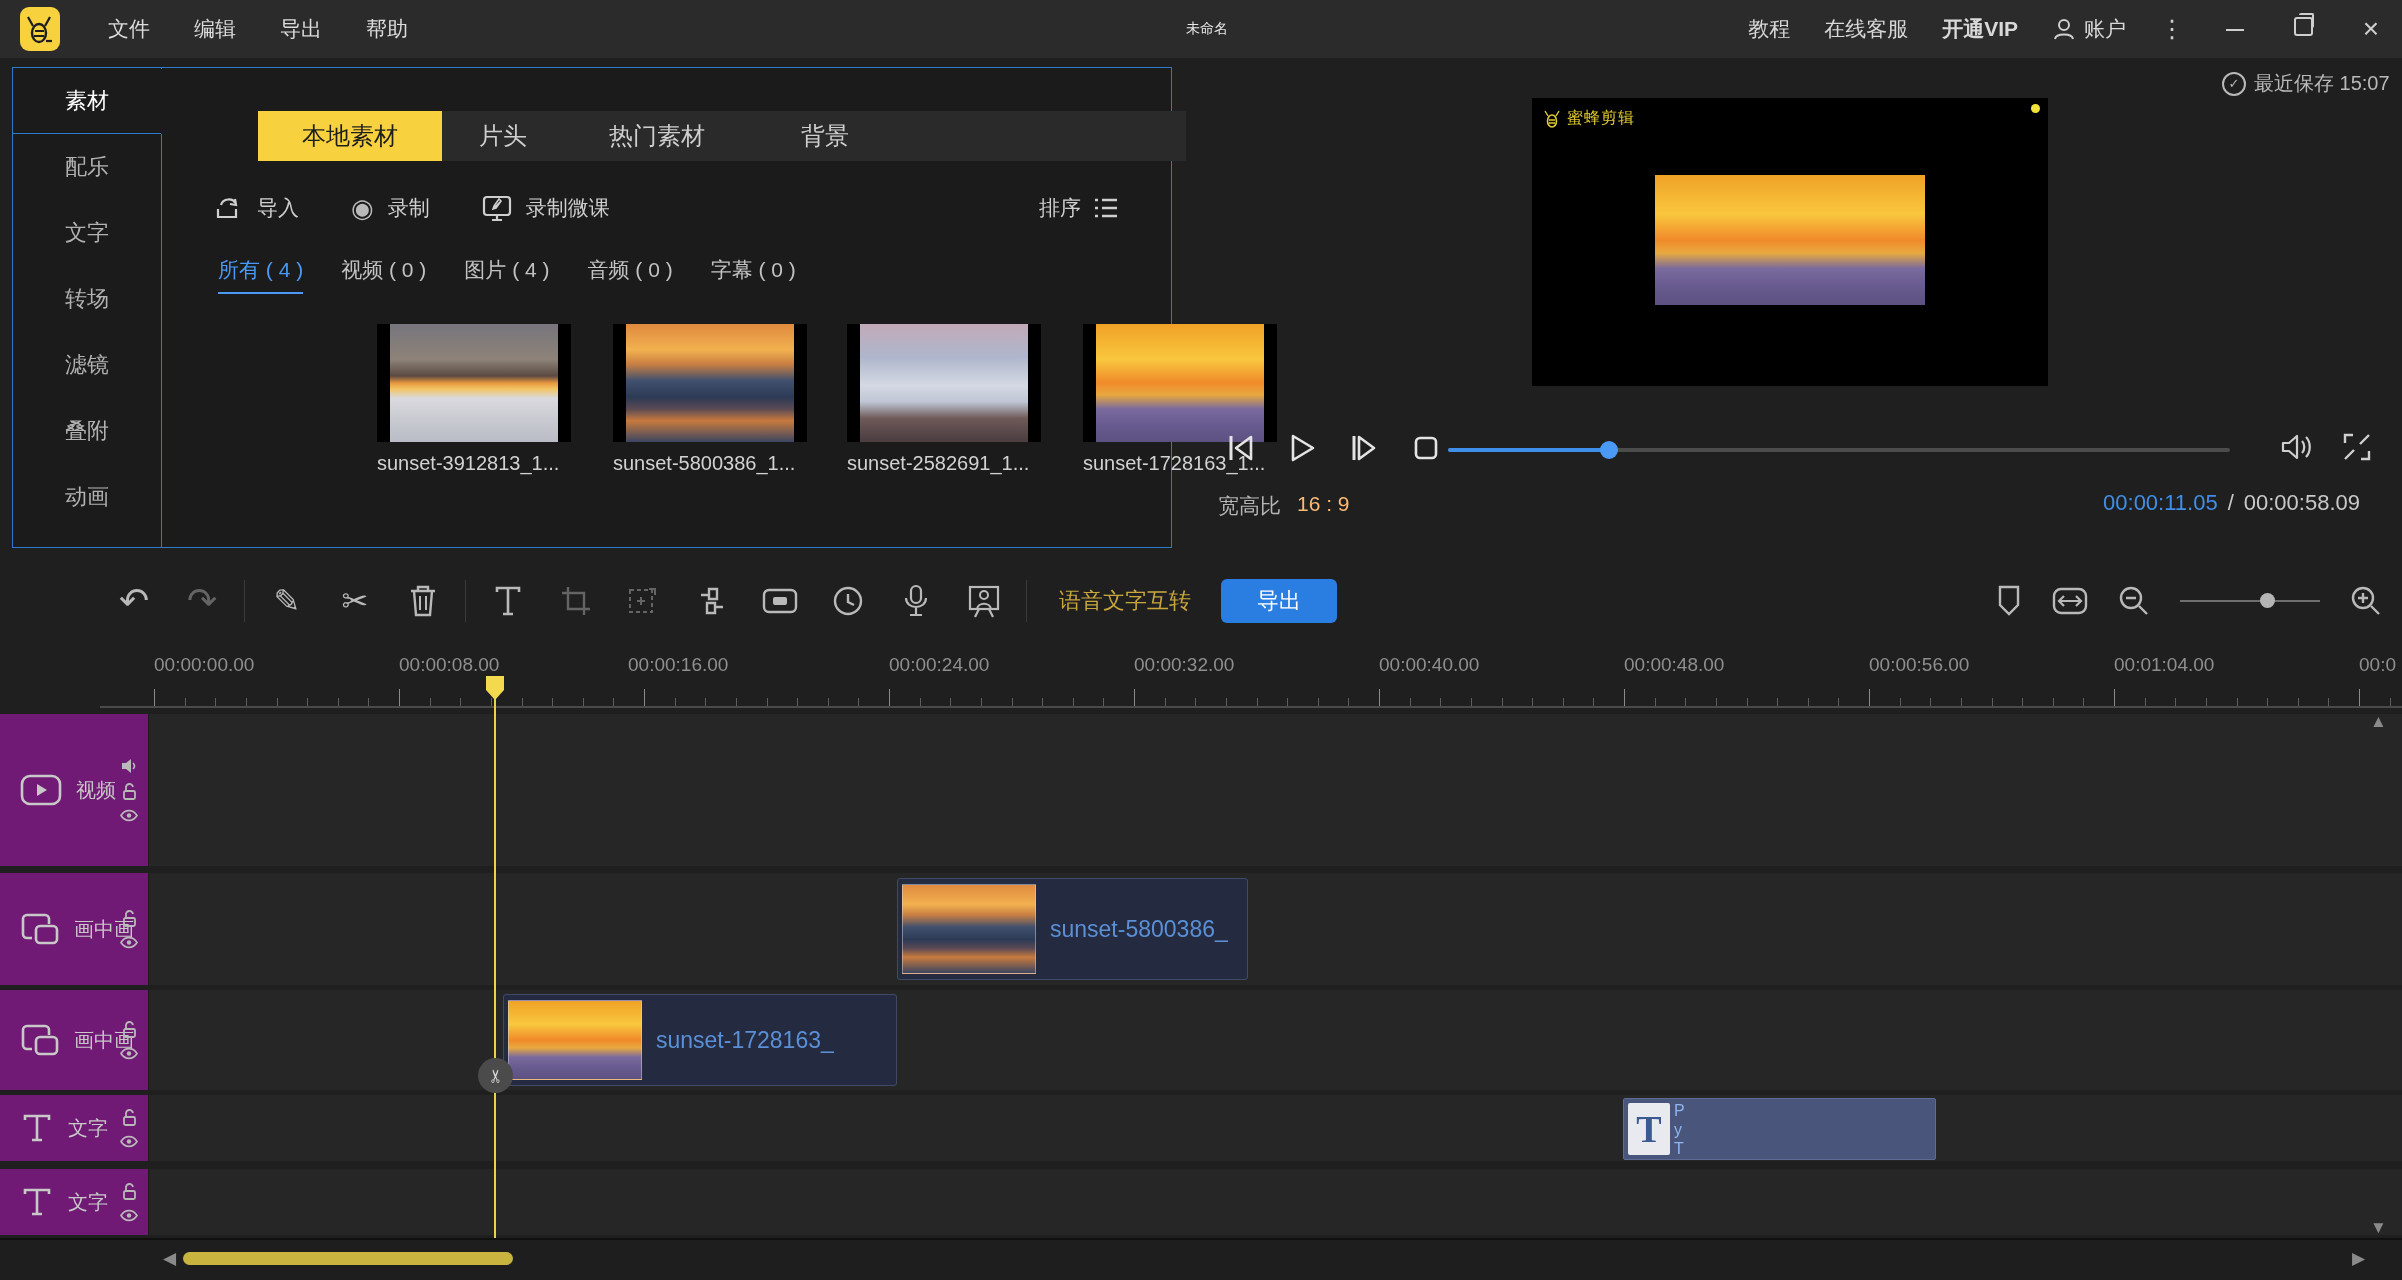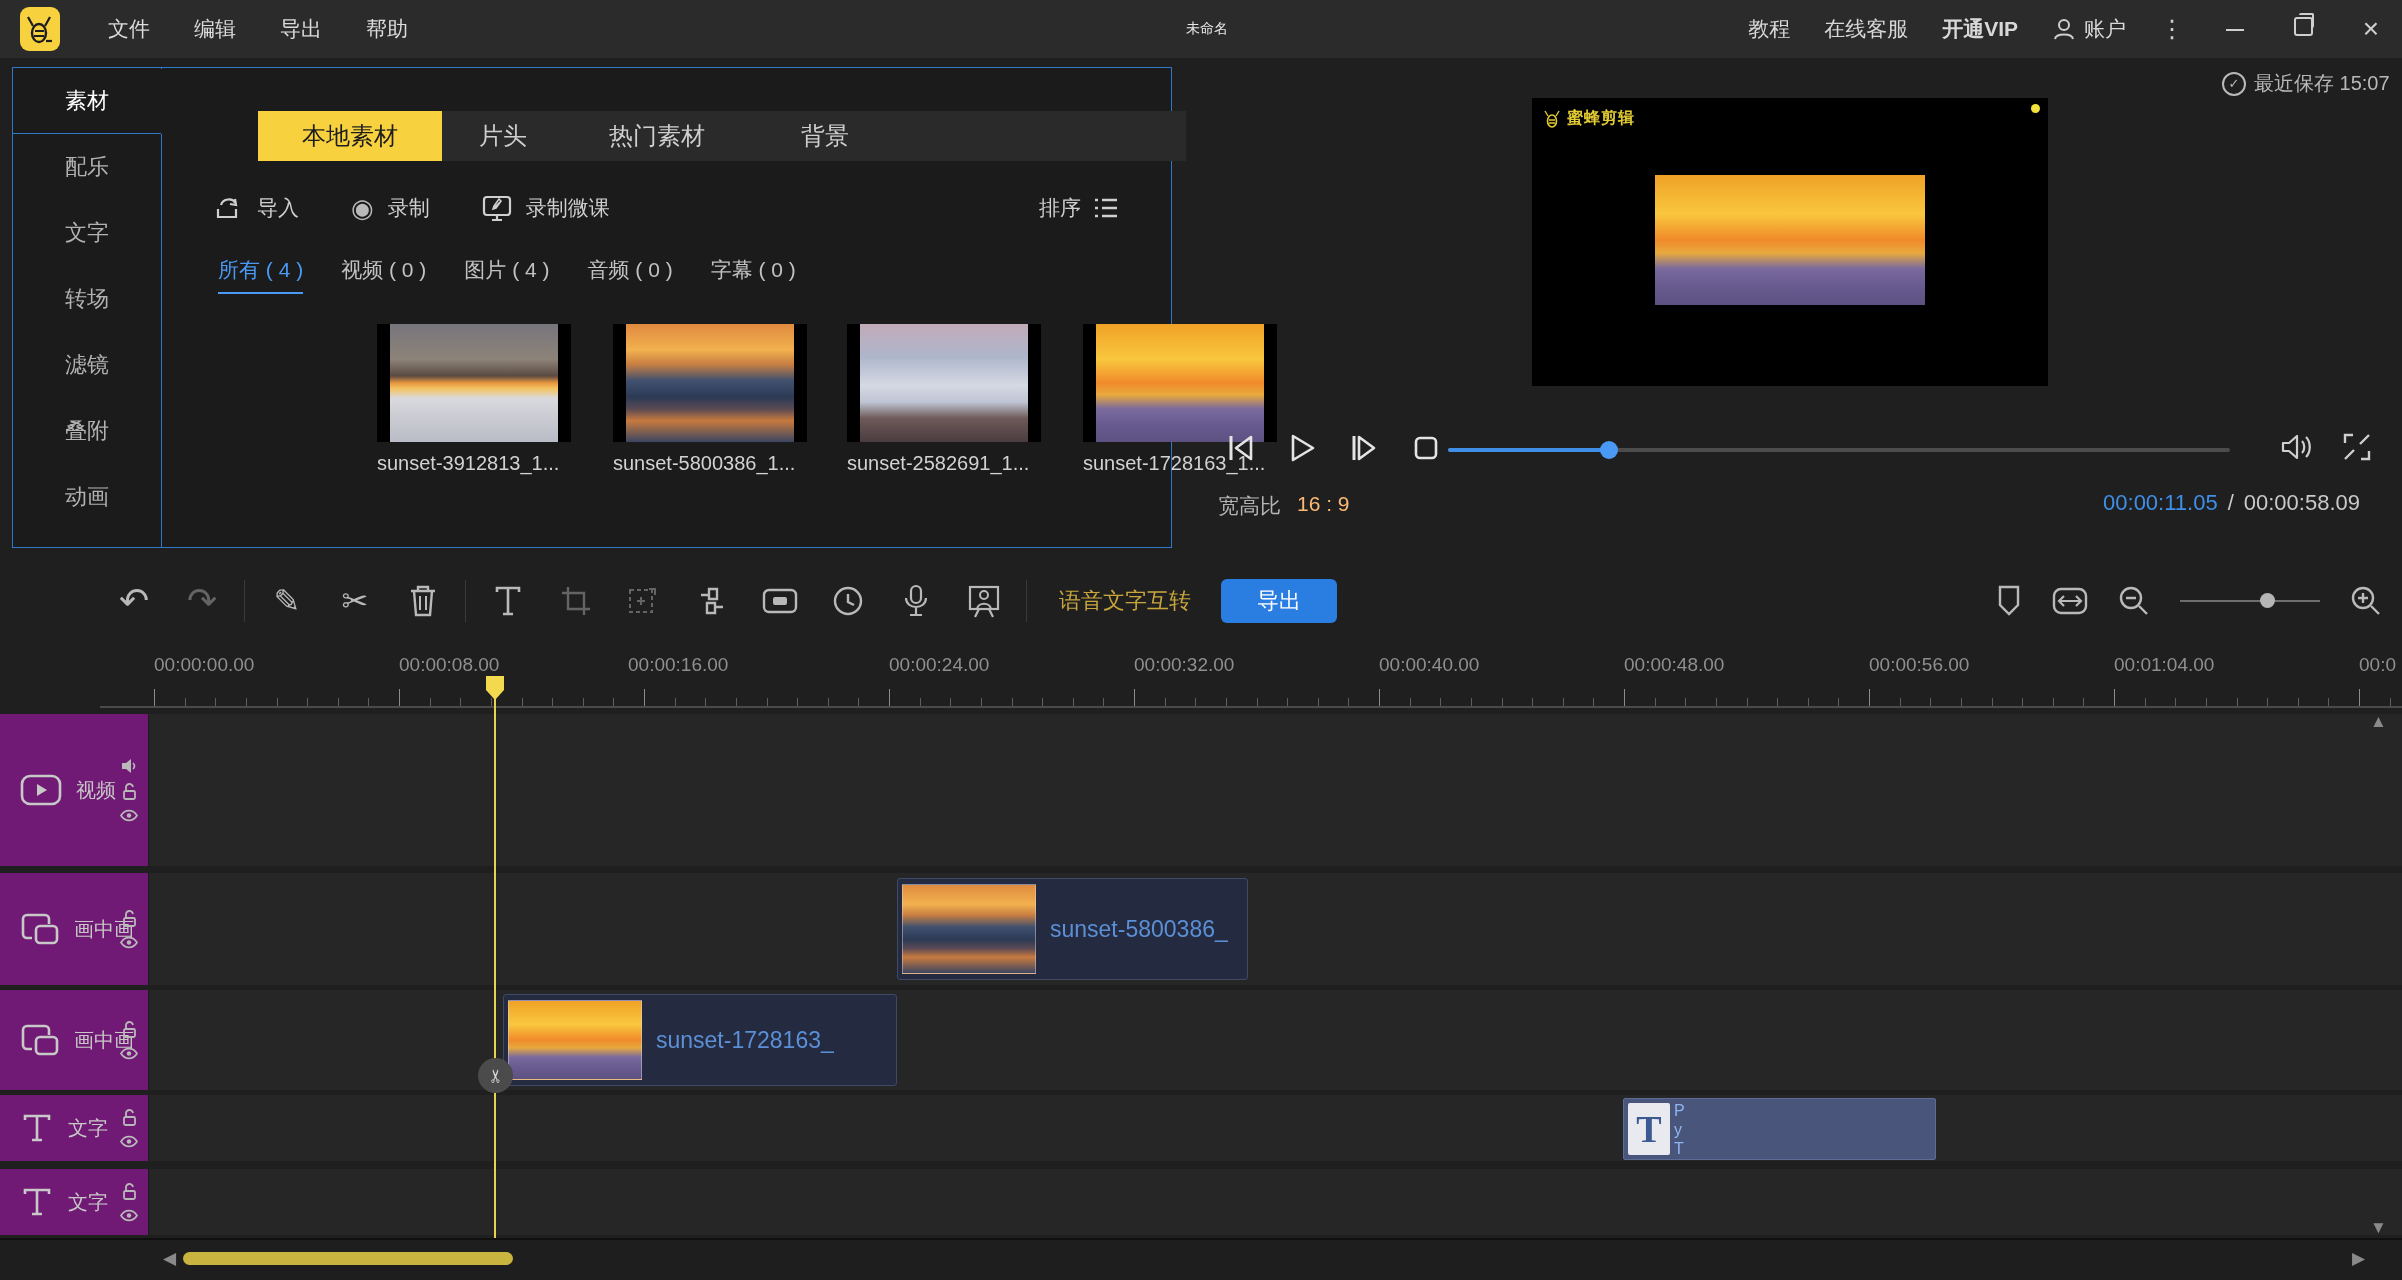--- a/index.html
+++ b/index.html
@@ -46,21 +46,21 @@
   .thumb-label{position:absolute;top:384px;width:194px;font-size:20px;color:#d2d2d2;white-space:nowrap;}
   .g1{background:linear-gradient(180deg,#77757d 0%,#8d8378 30%,#5a4a42 44%,#e8973f 50%,#f3c463 55%,#d9d9df 63%,#cacbd2 80%,#b9bcc6 100%);}
   .g2{background:linear-gradient(180deg,#e08a3f 0%,#f2b14f 22%,#c97f42 34%,#40506e 48%,#2c3a55 62%,#5a4a54 72%,#c87a3e 82%,#3c4662 100%);}
   .g3{background:linear-gradient(180deg,#c2aab8 0%,#aeb6cc 28%,#d4d9e3 52%,#bfc5d4 66%,#6e5a58 80%,#4a3c40 100%);}
   .g4{background:linear-gradient(180deg,#f0a227 0%,#f9c73e 30%,#f08a2a 50%,#e8a93e 60%,#7a6a9e 72%,#675a8e 86%,#5d5182 100%);}
 
   
   .saved{position:absolute;left:2222px;top:70px;display:flex;align-items:center;gap:8px;font-size:20px;color:#b9b9b9;}
   .saved .ck{width:20px;height:20px;border:2px solid #b9b9b9;border-radius:50%;font-size:13px;line-height:19px;text-align:center;color:#b9b9b9;}
   .canvas{position:absolute;left:1532px;top:98px;width:516px;height:288px;background:#000;}
-  .wm{position:absolute;left:12px;top:10px;display:flex;align-items:center;gap:6px;color:#e3cb32;font-size:16px;font-weight:bold;letter-spacing:1px;}
+  .wm{position:absolute;left:12px;top:10px;display:flex;align-items:center;gap:6px;color:#e3cb32;font-size:16px;font-weight:normal;letter-spacing:1px;}
   .ydot{position:absolute;right:8px;top:6px;width:9px;height:9px;border-radius:50%;background:#f2e23a;}
   .cv-img{position:absolute;left:123px;top:77px;width:270px;height:130px;}
   .pctrl{position:absolute;left:1222px;top:430px;display:flex;align-items:center;gap:26px;}
   .pbtn{width:36px;height:36px;display:flex;align-items:center;justify-content:center;}
   .pslider{position:absolute;left:1448px;top:448px;width:782px;height:4px;background:#4c4c4c;border-radius:2px;}
   .pslider .fill{position:absolute;left:0;top:0;height:4px;width:161px;background:#3f8fe8;border-radius:2px;}
   .pslider .knob{position:absolute;left:152px;top:-7px;width:18px;height:18px;border-radius:50%;background:#4a9af5;}
   .pright{position:absolute;left:2280px;top:432px;display:flex;gap:28px;align-items:center;}
   .aspect{position:absolute;left:1218px;top:492px;font-size:21px;color:#b5b5b5;display:flex;gap:16px;}
   .aspect .v{color:#fdba74;}

